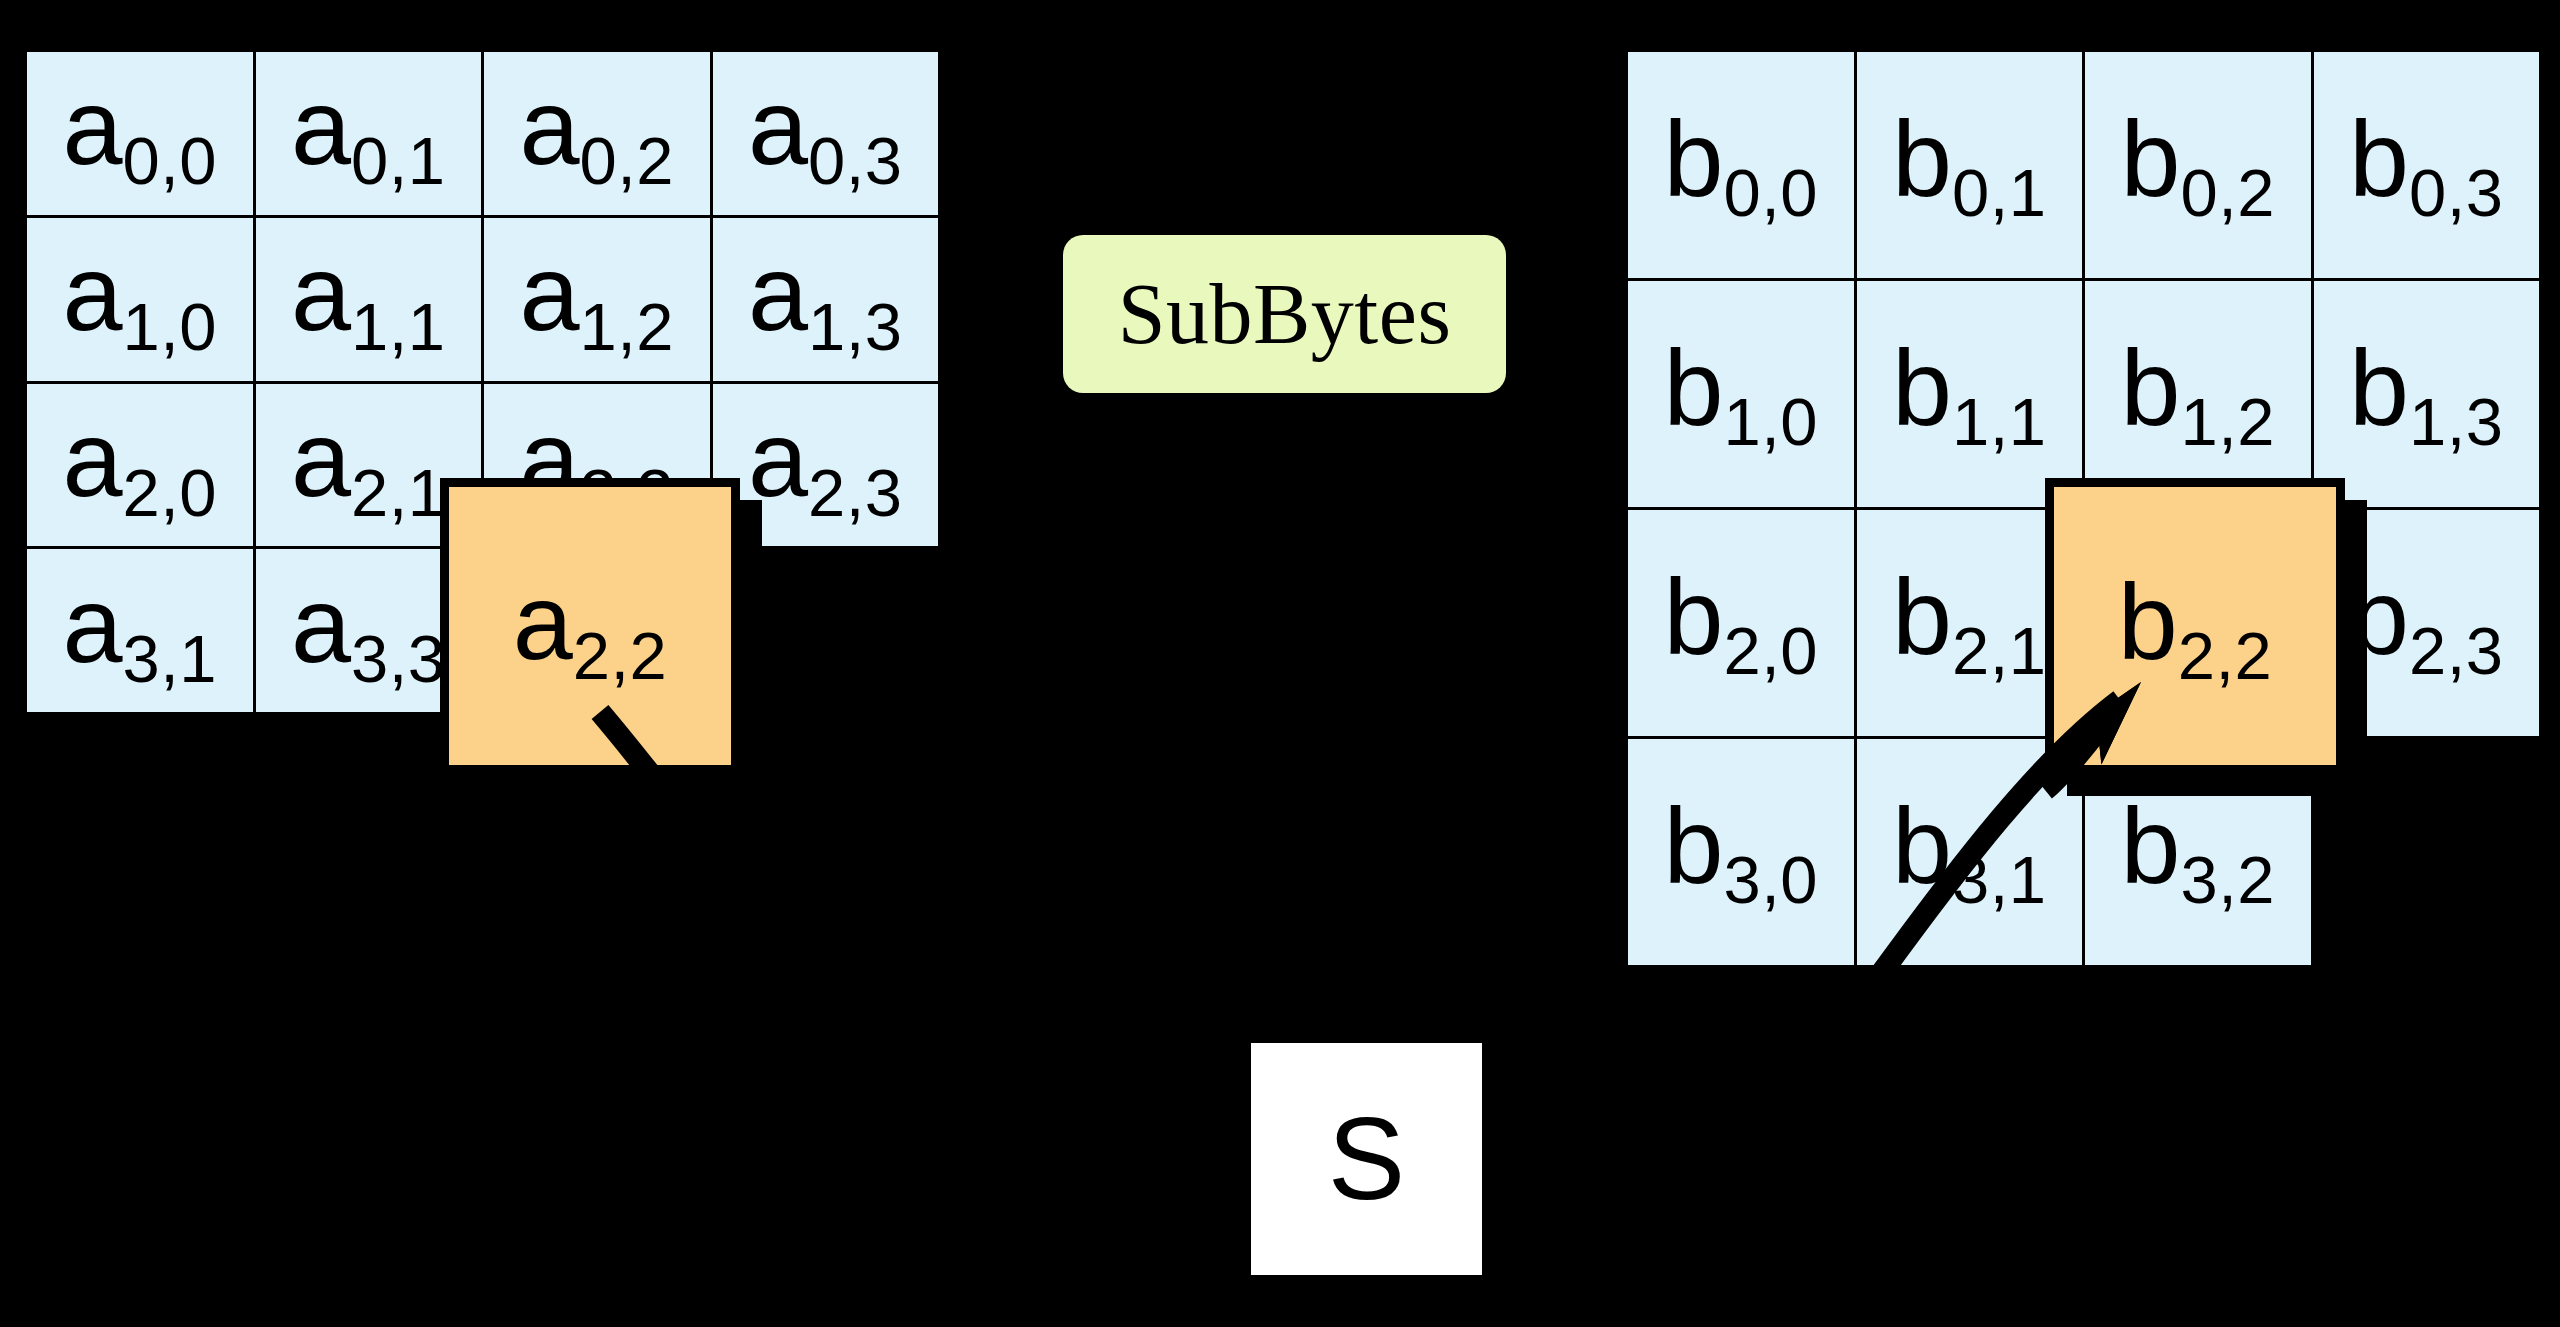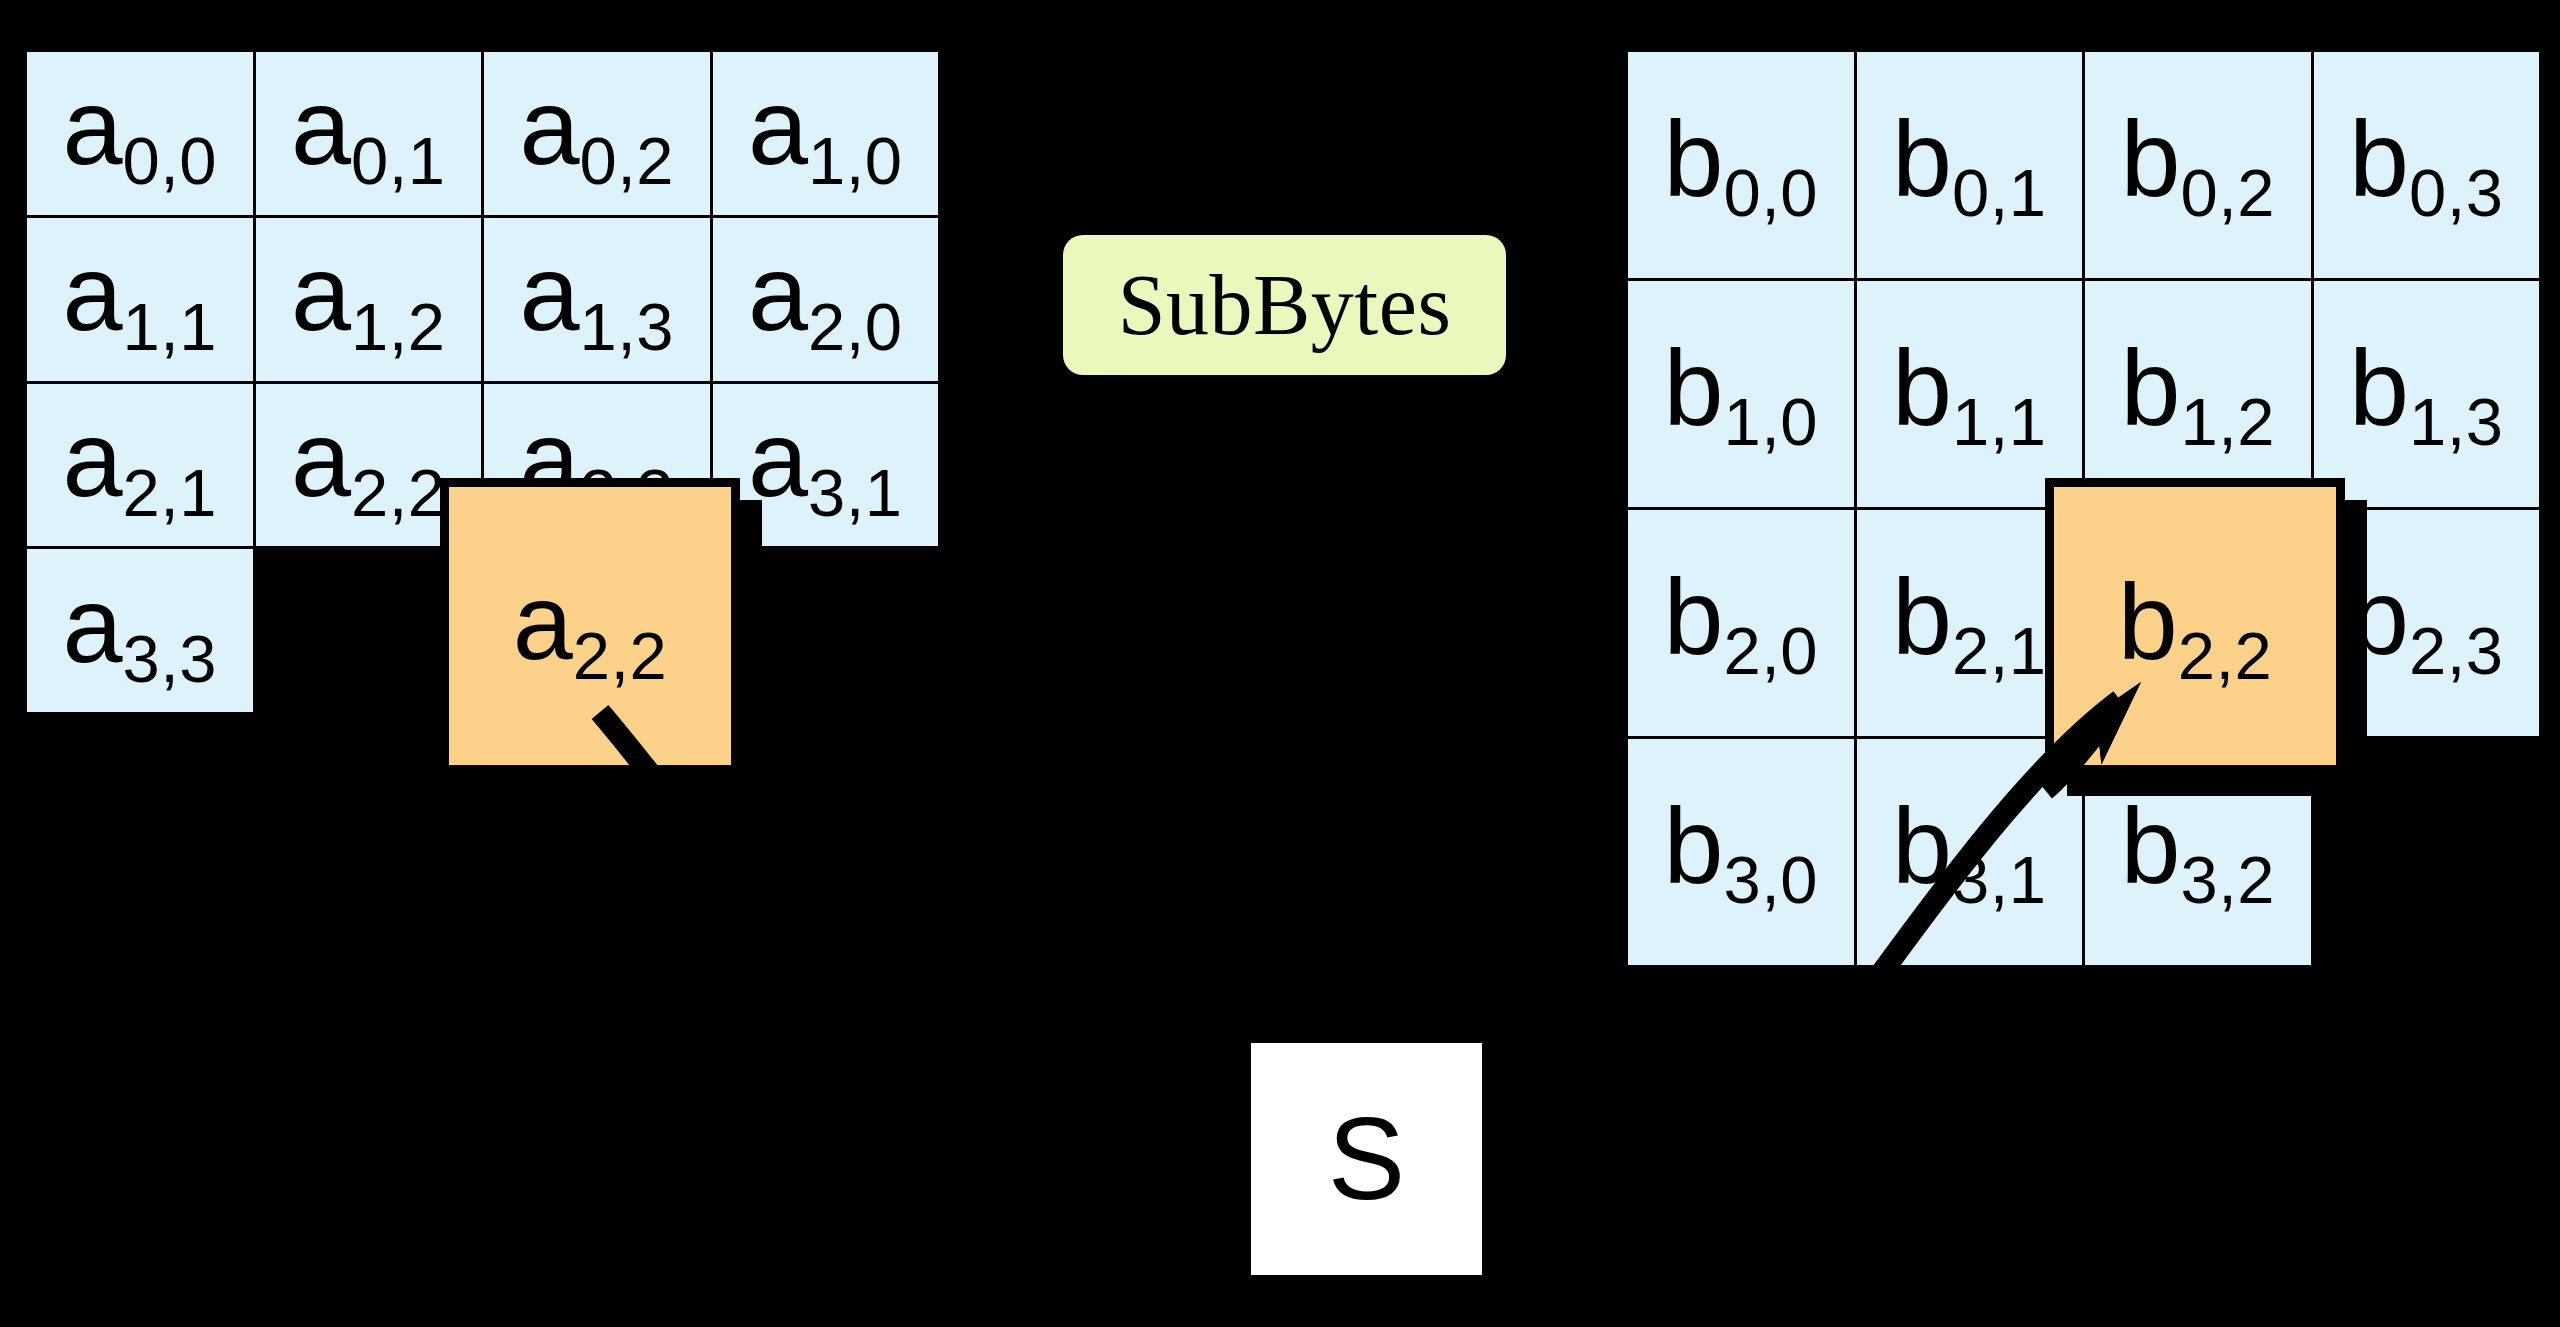--- a/index.html
+++ b/index.html
@@ -70,21 +70,21 @@
   #hl-a { left: 440px;  top: 478px; width: 300px; height: 296px; }
   #hl-b { left: 2045px; top: 478px; width: 300px; height: 296px; }
   .hl-cell .cell-label { transform: translateY(-4px); }
 
   
   #subbytes-box {
     position: absolute;
     left: 1063px;
     top: 235px;
     width: 443px;
-    height: 140px;
+    height: 158px;
     background: #e9f9bd;
     border-radius: 20px;
     display: flex;
     align-items: center;
     justify-content: center;
     z-index: 8;
   }
   #subbytes-label {
     font-family: "Liberation Serif", serif;
     font-size: 86px;
@@ -130,20 +130,23 @@
   <div id="grid-a" class="state-grid">
     <div class="cell">
         <span class="cell-label"><span>a</span><sub>0,0</sub></span>
       </div>
     <div class="cell">
         <span class="cell-label"><span>a</span><sub>0,1</sub></span>
       </div>
     <div class="cell">
         <span class="cell-label"><span>a</span><sub>0,2</sub></span>
       </div>
+    <div class="cell">
+        <span class="cell-label"><span>a</span><sub>0,3</sub></span>
+      </div>
 
     <div class="cell">
         <span class="cell-label"><span>a</span><sub>1,0</sub></span>
       </div>
     <div class="cell">
         <span class="cell-label"><span>a</span><sub>1,1</sub></span>
       </div>
     <div class="cell">
         <span class="cell-label"><span>a</span><sub>1,2</sub></span>
       </div>

